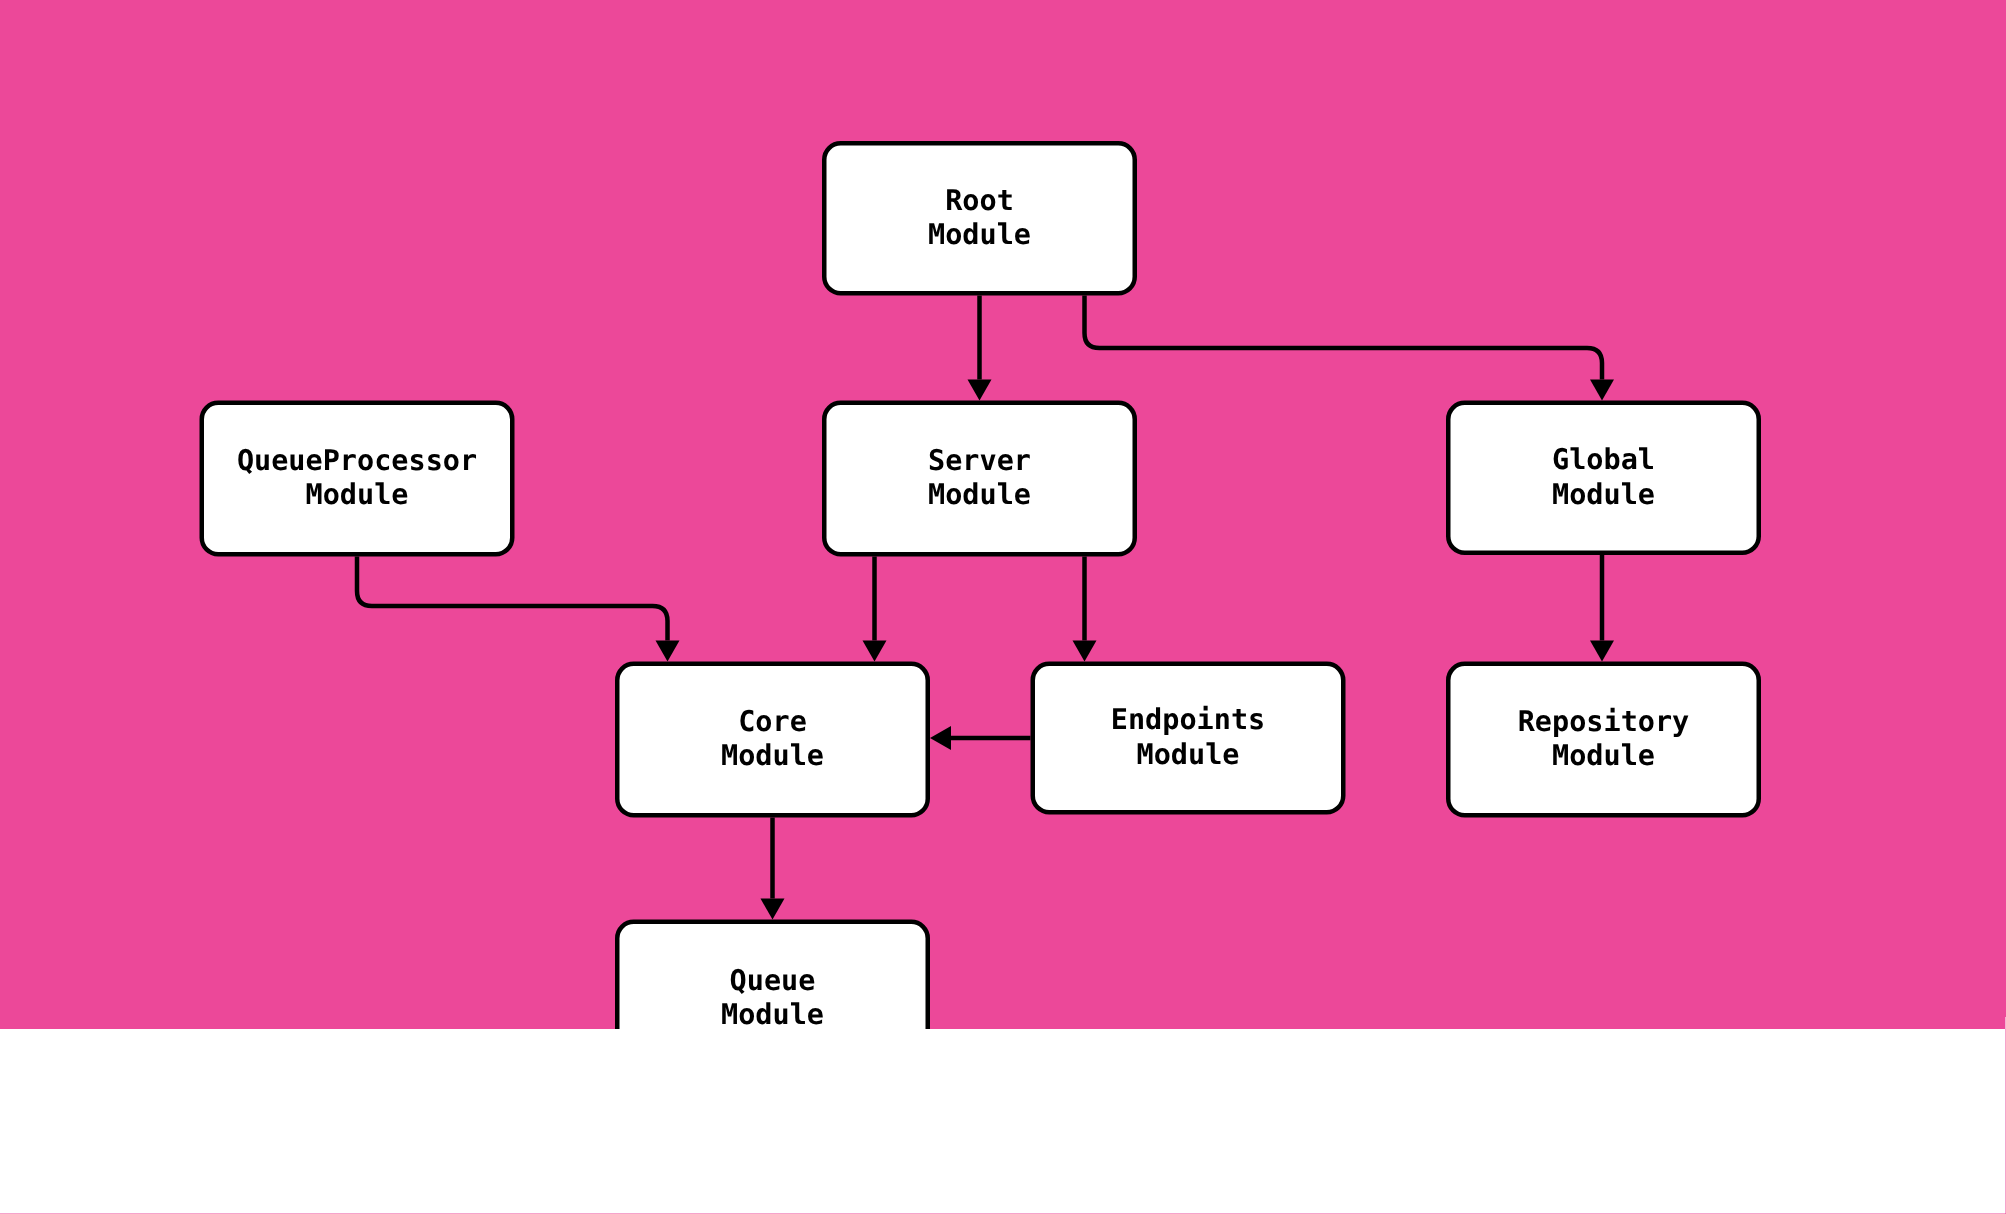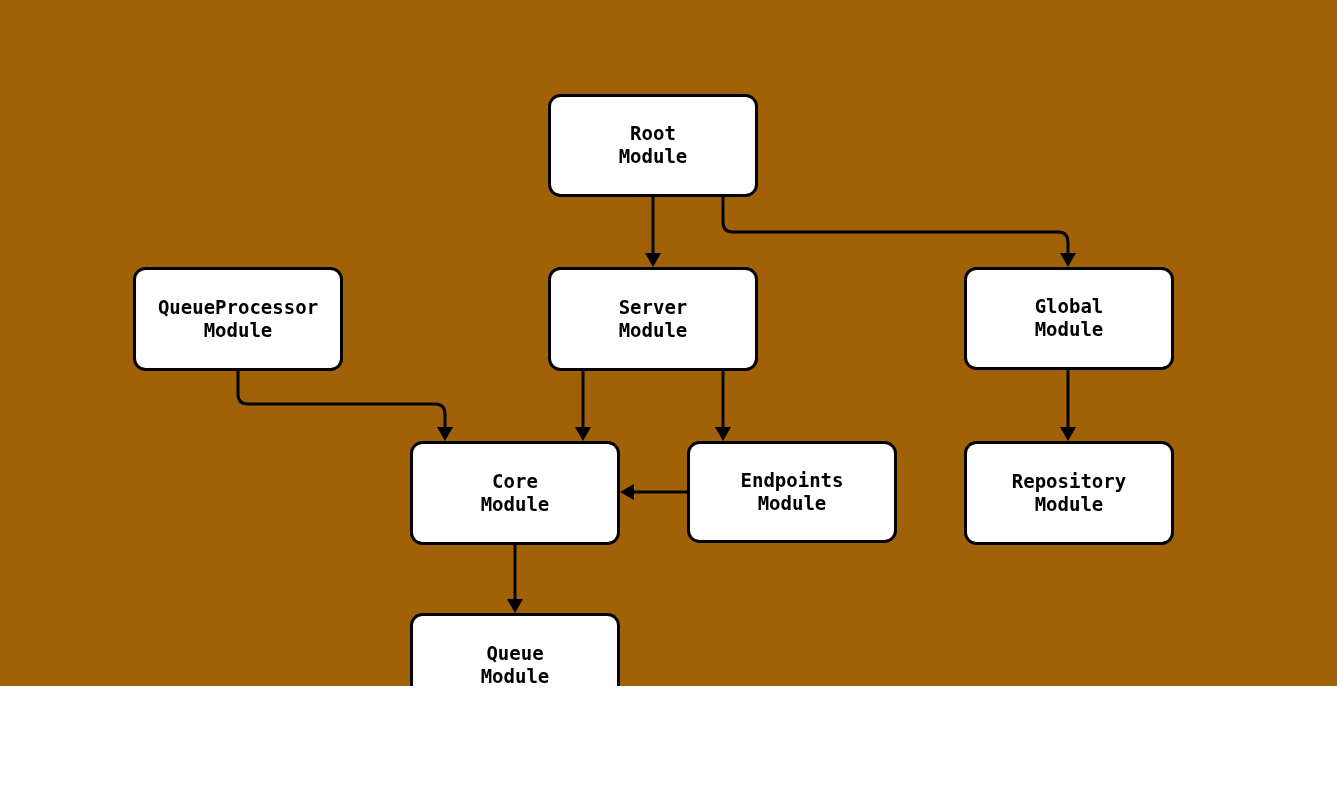--- a/index.html
+++ b/index.html
@@ -7,21 +7,21 @@
     padding: 0;
     background: #ffffff;
   }
   body {
     font-family: "DejaVu Sans Mono", monospace;
   }
   #canvas {
     position: relative;
     width: 1337px;
     height: 686px;
-    background: #a16207;
+    background: #ec4899;
     overflow: hidden;
   }
   #diagram-svg {
     position: absolute;
     left: 0;
     top: 0;
     width: 1337px;
     height: 809px;
   }
   .node-box {

